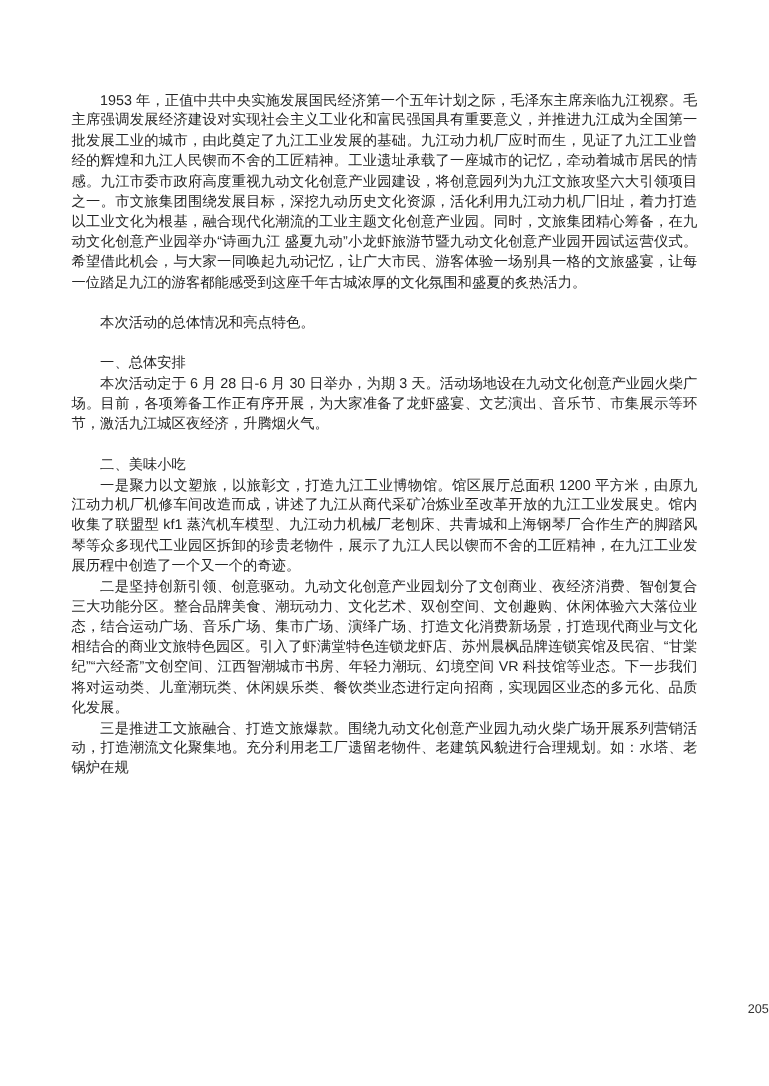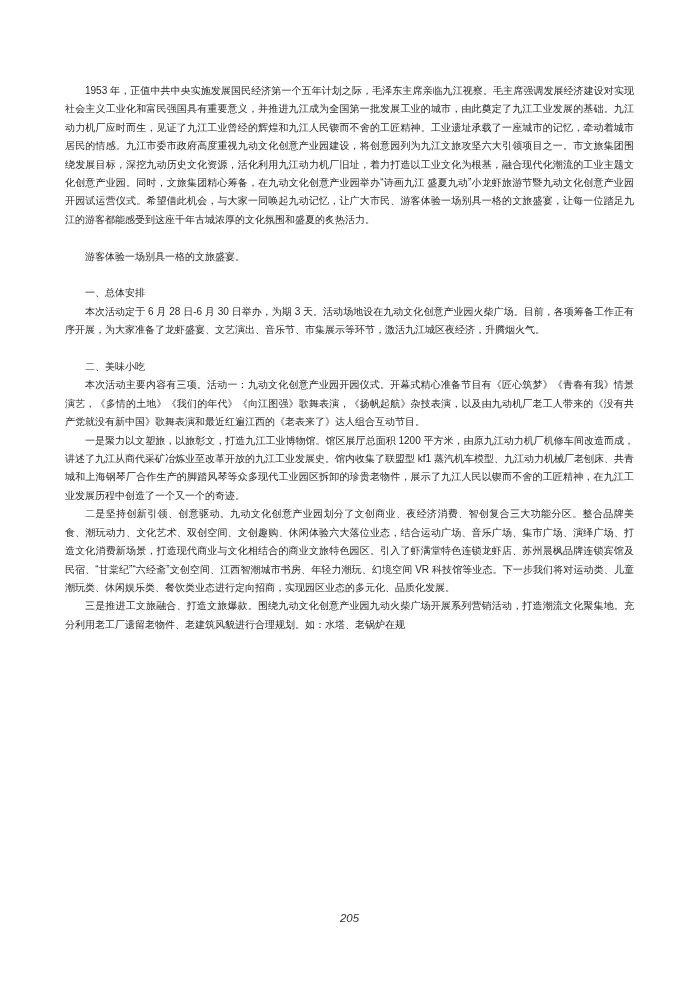--- a/index.html
+++ b/index.html
@@ -12,47 +12,45 @@
   }
   .page {
     box-sizing: border-box;
     width: 699px; height: 987px;
     padding: 82px 65px 0 65px;
     position: relative;
     background: #ffffff;
   }
   .para, .heading {
     margin: 0;
-    font-size: 10px;
+    font-size: 13px;
     line-height: 18.4px;
     text-align: justify;
     text-justify: inter-ideograph;
     text-indent: 2em;
     word-break: break-all;
   }
   .heading { text-align: left; }
   .gap-before { margin-top: 18.4px; }
   .page-number {
     position: absolute;
     top: 911px; left: 0;
     width: 699px;
-    text-align: center;
+    text-align: right;
     font-size: 11.5px;
     line-height: 14px;
     color: #333333;
-    font-style: italic;
   }
 </style>
 </head>
 <body>
 
 <div class="page">
   <p class="para">1953 年，正值中共中央实施发展国民经济第一个五年计划之际，毛泽东主席亲临九江视察。毛主席强调发展经济建设对实现社会主义工业化和富民强国具有重要意义，并推进九江成为全国第一批发展工业的城市，由此奠定了九江工业发展的基础。九江动力机厂应时而生，见证了九江工业曾经的辉煌和九江人民锲而不舍的工匠精神。工业遗址承载了一座城市的记忆，牵动着城市居民的情感。九江市委市政府高度重视九动文化创意产业园建设，将创意园列为九江文旅攻坚六大引领项目之一。市文旅集团围绕发展目标，深挖九动历史文化资源，活化利用九江动力机厂旧址，着力打造以工业文化为根基，融合现代化潮流的工业主题文化创意产业园。同时，文旅集团精心筹备，在九动文化创意产业园举办“诗画九江 盛夏九动”小龙虾旅游节暨九动文化创意产业园开园试运营仪式。希望借此机会，与大家一同唤起九动记忆，让广大市民、游客体验一场别具一格的文旅盛宴，让每一位踏足九江的游客都能感受到这座千年古城浓厚的文化氛围和盛夏的炙热活力。</p>
-  <p class="para gap-before">游客体验一场别具一格的文旅盛宴。</p>
+  <p class="para gap-before">本次活动的总体情况和亮点特色。</p>
   <p class="heading gap-before">一、总体安排</p>
   <p class="para">本次活动定于 6 月 28 日-6 月 30 日举办，为期 3 天。活动场地设在九动文化创意产业园火柴广场。目前，各项筹备工作正有序开展，为大家准备了龙虾盛宴、文艺演出、音乐节、市集展示等环节，激活九江城区夜经济，升腾烟火气。</p>
   <p class="heading gap-before">二、美味小吃</p>
-  <p class="para">本次活动主要内容有三项。活动一：九动文化创意产业园开园仪式。开幕式精心准备节目有《匠心筑梦》《青春有我》情景演艺，《多情的土地》《我们的年代》《向江图强》歌舞表演，《扬帆起航》杂技表演，以及由九动机厂老工人带来的《没有共产党就没有新中国》歌舞表演和最近红遍江西的《老表来了》达人组合互动节目。</p>
   <p class="para">一是聚力以文塑旅，以旅彰文，打造九江工业博物馆。馆区展厅总面积 1200 平方米，由原九江动力机厂机修车间改造而成，讲述了九江从商代采矿冶炼业至改革开放的九江工业发展史。馆内收集了联盟型 kf1 蒸汽机车模型、九江动力机械厂老刨床、共青城和上海钢琴厂合作生产的脚踏风琴等众多现代工业园区拆卸的珍贵老物件，展示了九江人民以锲而不舍的工匠精神，在九江工业发展历程中创造了一个又一个的奇迹。</p>
   <p class="para">二是坚持创新引领、创意驱动。九动文化创意产业园划分了文创商业、夜经济消费、智创复合三大功能分区。整合品牌美食、潮玩动力、文化艺术、双创空间、文创趣购、休闲体验六大落位业态，结合运动广场、音乐广场、集市广场、演绎广场、打造文化消费新场景，打造现代商业与文化相结合的商业文旅特色园区。引入了虾满堂特色连锁龙虾店、苏州晨枫品牌连锁宾馆及民宿、“甘棠纪”“六经斋”文创空间、江西智潮城市书房、年轻力潮玩、幻境空间 VR 科技馆等业态。下一步我们将对运动类、儿童潮玩类、休闲娱乐类、餐饮类业态进行定向招商，实现园区业态的多元化、品质化发展。</p>
   <p class="para">三是推进工文旅融合、打造文旅爆款。围绕九动文化创意产业园九动火柴广场开展系列营销活动，打造潮流文化聚集地。充分利用老工厂遗留老物件、老建筑风貌进行合理规划。如：水塔、老锅炉在规</p>
   <div class="page-number">205</div>
 </div>
 
 </body></html>

